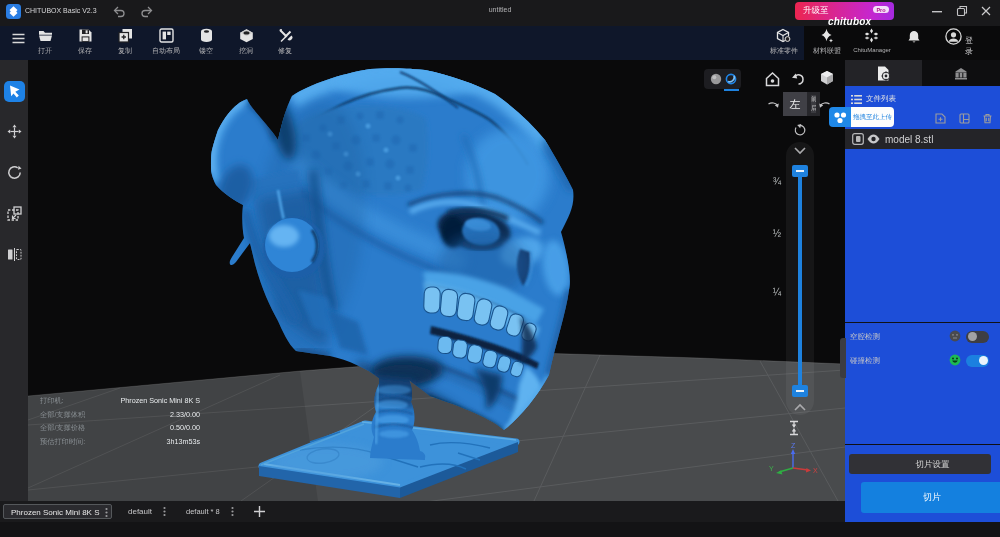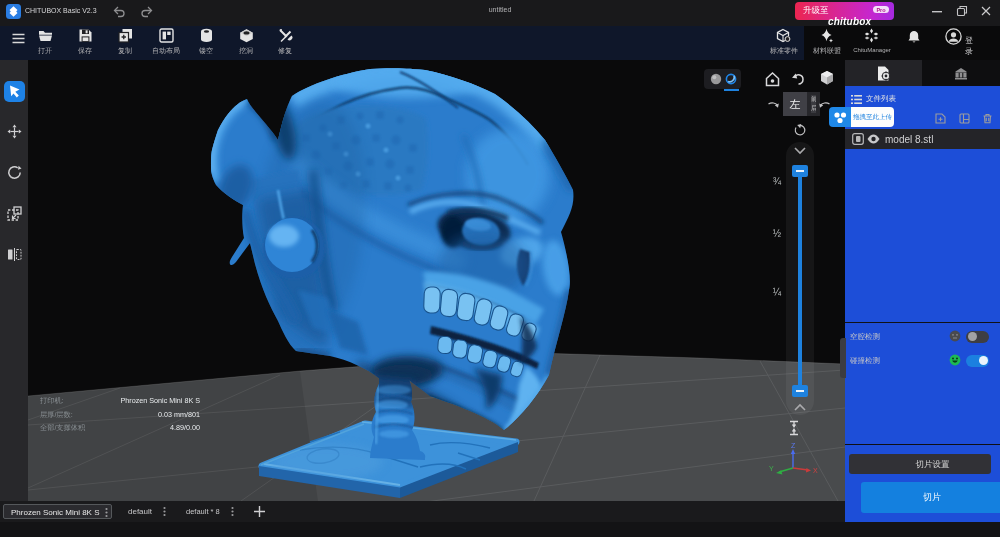--- a/index.html
+++ b/index.html
@@ -406,22 +406,23 @@
           <path d="M350 322 L348 384" stroke="#5ab0f0" stroke-width="2" filter="url(#b1)" opacity=".8"></path>
           <path d="M383 326 L383 384" stroke="#14477e" stroke-width="3" filter="url(#b2)"></path>
         </g>
         <path d="M402 336 C425 344 460 356 476 370 L466 374 C450 364 420 350 398 342 Z" fill="#0d3056" filter="url(#b2)"></path>
       </g>
     </g>
   </svg>
 
   <div class="abs" style="left:12px;top:334px;width:160px;font-size:7.2px;line-height:13.7px;">
     <div><span style="color:#8a9094;">打印机:</span><span style="float:right;color:#e9ecee;">Phrozen Sonic Mini 8K S</span></div>
-    <div><span style="color:#8a9094;">层厚/层数:</span><span style="float:right;color:#e9ecee;">0.03 mm/801</span></div>
-    <div><span style="color:#8a9094;">全部/支撑体积</span><span style="float:right;color:#e9ecee;">4.89/0.00</span></div>
+    <div><span style="color:#8a9094;">全部/支撑体积</span><span style="float:right;color:#e9ecee;">2.33/0.00</span></div>
+    <div><span style="color:#8a9094;">全部/支撑价格</span><span style="float:right;color:#e9ecee;">0.50/0.00</span></div>
+    <div><span style="color:#8a9094;">预估打印时间:</span><span style="float:right;color:#e9ecee;">3h13m53s</span></div>
   </div>
 
   <div class="abs" style="left:758px;top:82px;width:28px;height:273px;border-radius:14px;background:rgba(255,255,255,0.05);"></div>
 
   <div class="abs" style="left:676px;top:9px;width:37px;height:20px;border-radius:4px;background:#1d1d21;"></div>
   <svg class="abs" style="left:682px;top:13px" width="12" height="12">
       <circle cx="6" cy="6" r="5.2" fill="#98989a"></circle>
       <circle cx="4.3" cy="4.3" r="2" fill="#bfbfc1"></circle>
     </svg>
   <svg class="abs" style="left:697px;top:13px" width="12" height="12">

